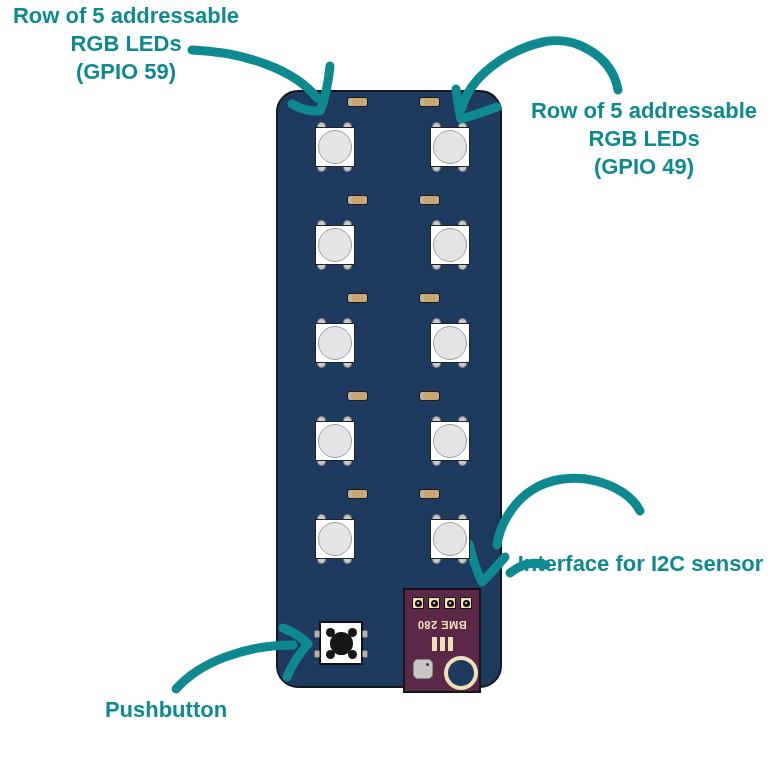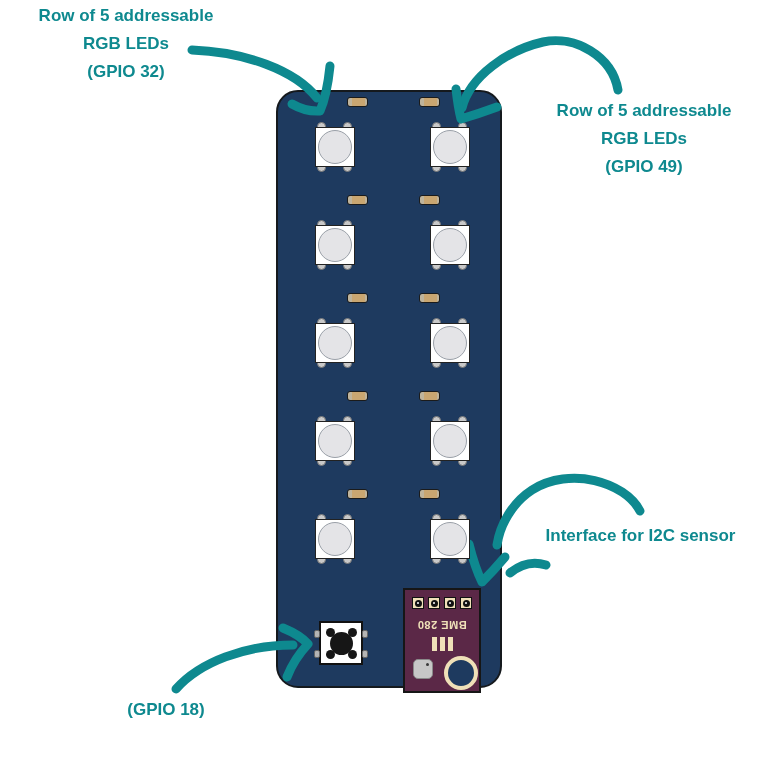--- a/index.html
+++ b/index.html
@@ -7,24 +7,24 @@
     --navy:#1E3A5F;
     --maroon:#5B2847;
     --cream:#EFE0B8;
     --outline:#15191d;
   }
   *{box-sizing:border-box;margin:0;padding:0}
   body{background:#fff;font-family:"Liberation Sans",sans-serif}
   .stage{position:relative;width:783px;height:758px;background:#fff;overflow:hidden}
 
   
-  .note{position:absolute;color:var(--teal);font-weight:700;font-size:17px;line-height:28px;text-align:center}
+  .note{position:absolute;color:var(--teal);font-weight:700;font-size:22px;line-height:28px;text-align:center}
   .note-led-left{left:0;top:2px;width:252px}
   .note-led-right{left:508px;top:97px;width:272px}
-  .note-i2c{left:498px;top:522px;width:285px}
+  .note-i2c{left:498px;top:550px;width:285px}
   .note-pushbutton{left:40px;top:696px;width:252px}
 
   
   svg.arrows{position:absolute;left:0;top:0;width:783px;height:758px;pointer-events:none}
   svg.arrows path{fill:none;stroke:var(--teal);stroke-width:9;stroke-linecap:round;stroke-linejoin:round}
 
   
   .board{position:absolute;left:276px;top:90px;width:226px;height:598px;background:var(--navy);
          border:2px solid var(--outline);border-radius:22px}
 
@@ -215,30 +215,30 @@
     <path d="M 469 544 Q 475 568 482 582 Q 494 570 505 557"></path>
     <path d="M 510 573 Q 527 559 546 565"></path>
 
     <path d="M 176 689 C 200 662 245 645 293 645"></path>
     <path d="M 283 628 Q 300 635 308 644 Q 294 659 287 677"></path>
   </svg>
 
   <div class="note note-led-left">
     <div>Row of 5 addressable</div>
     <div>RGB LEDs</div>
-    <div>(GPIO 32)</div>
+    <div>(GPIO 59)</div>
   </div>
 
   <div class="note note-led-right">
     <div>Row of 5 addressable</div>
     <div>RGB LEDs</div>
     <div>(GPIO 49)</div>
   </div>
 
   <div class="note note-i2c">
     <div>Interface for I2C sensor</div>
   </div>
 
   <div class="note note-pushbutton">
-    <div>(GPIO 18)</div>
+    <div>Pushbutton</div>
   </div>
 
 </div>
 
 </body></html>

